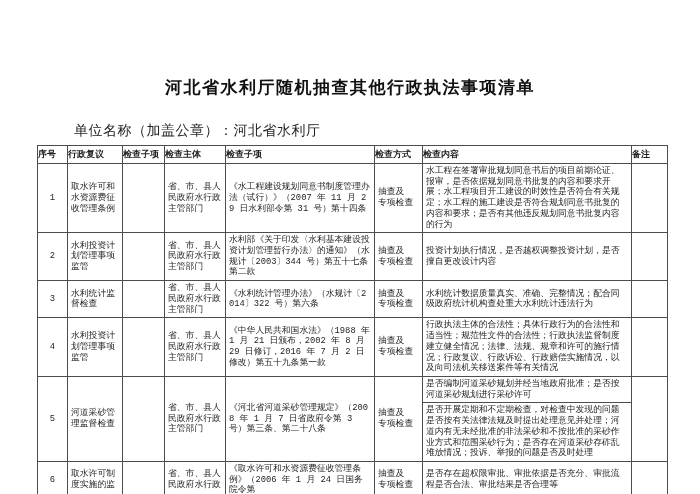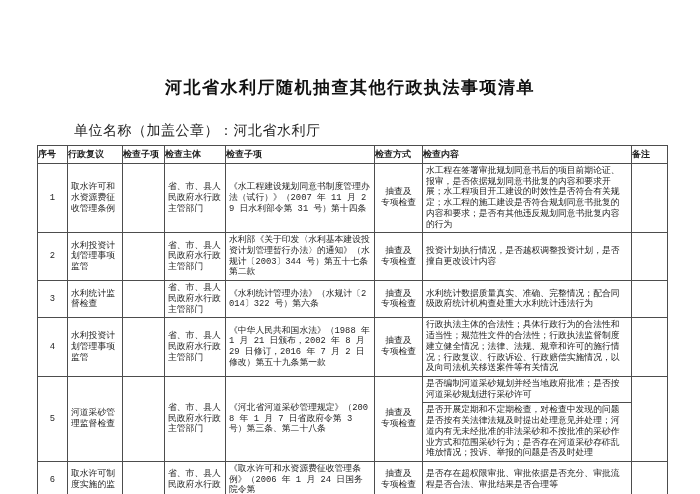--- a/index.html
+++ b/index.html
@@ -44,21 +44,21 @@
   }
   table.list th {
     font-family:"Liberation Sans", sans-serif;
     font-weight:bold;
     font-size:9px;
     text-align:left;
     height:18px;
     padding:1px 0;
   }
   td.c { text-align:center; }
-  td.pre { white-space:pre-line; text-align:center; }
+  td.pre { white-space:pre-line; }
 </style>
 </head>
 <body>
 
 <div class="page">
 
   <div class="doc-title">河北省水利厅随机抽查其他行政执法事项清单</div>
 
   <div class="unit-line">单位名称（加盖公章）：河北省水利厅</div>
 

